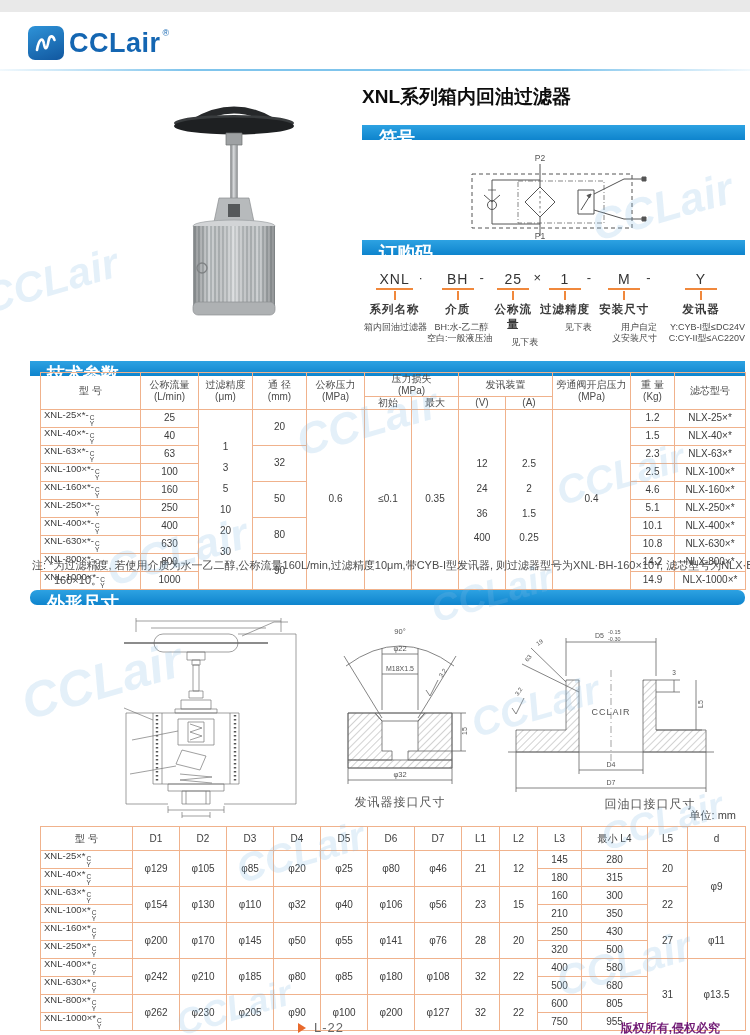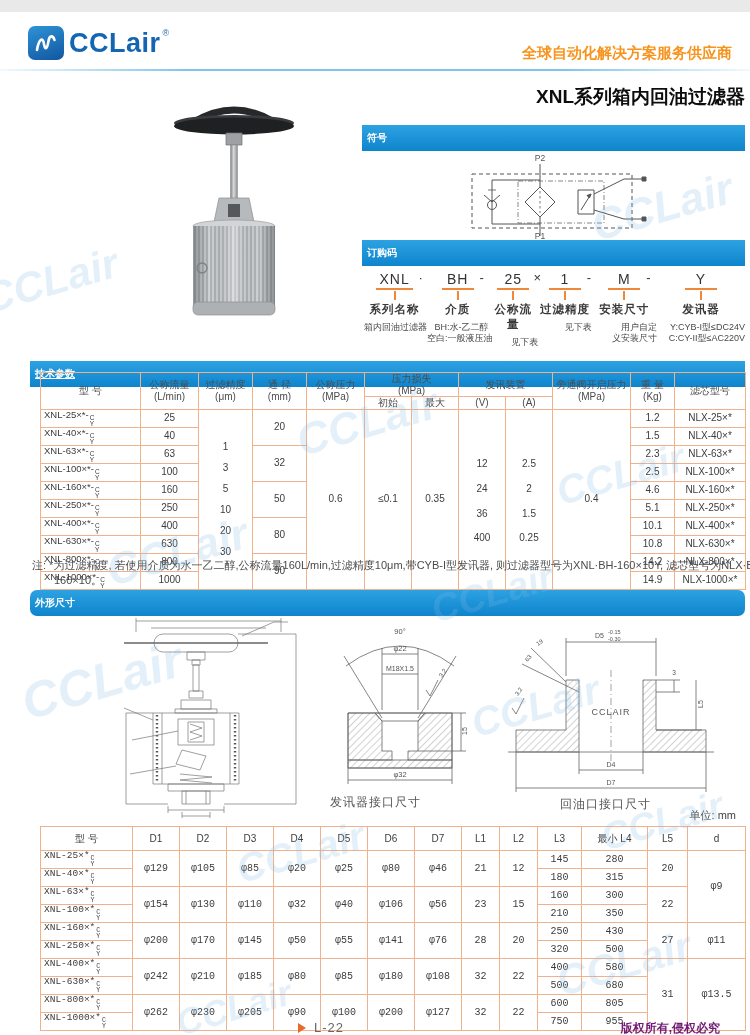--- a/index.html
+++ b/index.html
@@ -7,56 +7,56 @@
         font-family:"Liberation Sans","DejaVu Sans",sans-serif;color:#333;}
   
   .logo{position:absolute;left:28px;top:14px;display:flex;align-items:flex-start;}
   .logo-icon{width:36px;height:34px;border-radius:7px;background:linear-gradient(160deg,#2e93d8,#11579f);
              display:flex;align-items:center;justify-content:center;}
   .logo-text{font-size:27px;font-weight:bold;color:#1466b2;margin-left:5px;line-height:34px;letter-spacing:.5px;}
   .logo-reg{font-size:9px;color:#1466b2;vertical-align:top;line-height:14px;margin-left:2px;}
   .slogan{position:absolute;right:18px;top:32px;font-size:15px;font-weight:bold;color:#f7941d;}
   .hdr-line{position:absolute;left:0;top:57px;width:750px;height:2px;
             background:linear-gradient(90deg,#f2f9fd,#7fc4ec 25%,#7fc4ec 75%,#f2f9fd);}
-  .title{position:absolute;left:362px;top:72px;width:383px;text-align:right;
+  .title{position:absolute;left:362px;top:72px;width:383px;text-align:left;
          font-size:19px;font-weight:bold;color:#0d0d0d;}
   
-  .bar{position:absolute;height:26px;background:linear-gradient(180deg,#2da2e2,#0e84cd);
-       color:#fff;font-size:10px;font-weight:bold;line-height:26px;padding-left:5px;box-sizing:border-box;}
+  .bar{position:absolute;height:15px;background:linear-gradient(180deg,#2da2e2,#0e84cd);
+       color:#fff;font-size:18px;font-weight:bold;line-height:26px;padding-left:17px;box-sizing:border-box;}
   
   .oc{position:absolute;left:362px;top:258px;width:383px;display:flex;}
   .oc-col{position:relative;text-align:center;}
   .oc-top{position:relative;display:inline-block;}
   .oc-code{display:inline-block;min-width:26px;font-size:14px;color:#333;letter-spacing:1px;
            border-bottom:2px solid #f0883c;padding:0 3px 1px;}
   .oc-sep{position:absolute;right:-14px;top:0;font-size:13px;color:#333;width:12px;}
   .oc-tick{width:2px;height:9px;background:#f0883c;margin:1px auto 2px;}
   .oc-label{font-size:11.5px;font-weight:bold;color:#3a3a3a;letter-spacing:1px;}
   .oc-desc{margin-top:5px;font-size:9px;color:#4a4a4a;line-height:11px;white-space:nowrap;text-align:right;}
   
   table{border-collapse:collapse;table-layout:fixed;}
   .t-tech{position:absolute;left:40px;top:360px;width:705px;}
   .t-dim{position:absolute;left:40px;top:814px;width:705px;}
   th,td{border:1px solid #f0b28c;font-size:10px;color:#3c3c3c;text-align:center;
         padding:0 1px;font-weight:normal;line-height:1.15;overflow:hidden;}
   .t-tech thead th{color:#4b4b4b;}
   .t-tech tbody tr{height:14px;padding-left:38px;}
   .t-dim thead tr{height:24px;}
-  .t-dim tbody tr{height:17px;font-family:Liberation Mono, monospace;}
+  .t-dim tbody tr{height:17px;}
   td.mod,td.modb{text-align:left;padding-left:3px;white-space:nowrap;font-size:9.5px;}
   .cy{display:inline-flex;flex-direction:column;font-size:6.5px;line-height:6px;
       vertical-align:-2px;margin-left:1px;}
   .cy b{font-weight:normal;}
   .vs6,.vs4{display:flex;flex-direction:column;justify-content:space-evenly;height:136px;}
   .vs4{padding:14px 0 10px;height:112px;}
   
   .note{position:absolute;left:32px;top:546px;width:712px;font-size:11px;color:#4a4a4a;
         line-height:1.35;text-indent:-22px;padding-left:22px;}
   
-  .cap{position:absolute;font-size:12px;color:#555;letter-spacing:1px;}
+  .cap{position:absolute;font-size:12px;color:#555;text-align:center;letter-spacing:1px;}
   .unit{position:absolute;right:14px;top:796px;font-size:11px;color:#444;}
   
   .pageno{position:absolute;left:298px;top:1008px;font-size:13px;color:#666;letter-spacing:1px;display:flex;align-items:center;}
   .tri{width:0;height:0;border-left:8px solid #e8692c;border-top:5px solid transparent;
        border-bottom:5px solid transparent;margin-right:8px;}
   .copyright{position:absolute;right:30px;top:1008px;font-size:12px;font-weight:bold;color:#701a75;}
   
   .wm{position:absolute;font-style:italic;font-weight:bold;color:rgba(130,188,226,.22);
       transform:rotate(-16deg);pointer-events:none;white-space:nowrap;z-index:5;}
   svg text{fill:#555;font-family:"Liberation Sans","DejaVu Sans",sans-serif;}
@@ -69,21 +69,20 @@
 
   <div class="logo">
     <div class="logo-icon">
       <svg width="26" height="24" viewBox="0 0 26 24">
         <path d="M4,19 C6,7 10,6 11,13 C12,19 14,19 15.5,10 C16.5,4 20,4 21.5,9" stroke="#fff" stroke-width="2.6" fill="none" stroke-linecap="round"></path>
       </svg>
     </div>
     <span class="logo-text">CCLair</span>
     <span class="logo-reg">®</span>
   </div>
-  <div class="slogan">全球自动化解决方案服务供应商</div>
   <div class="hdr-line"></div>
 
   <div class="title">XNL系列箱内回油过滤器</div>
 
   <svg class="dwg" style="position:absolute;left:138px;top:84px;" width="192" height="225" viewBox="0 0 192 225">
     <defs>
       <linearGradient id="stemG" x1="0" y1="0" x2="1" y2="0">
         <stop offset="0" stop-color="#7f8284"></stop>
           <stop offset=".45" stop-color="#d8dadc"></stop>
           <stop offset="1" stop-color="#8b8e90"></stop>

